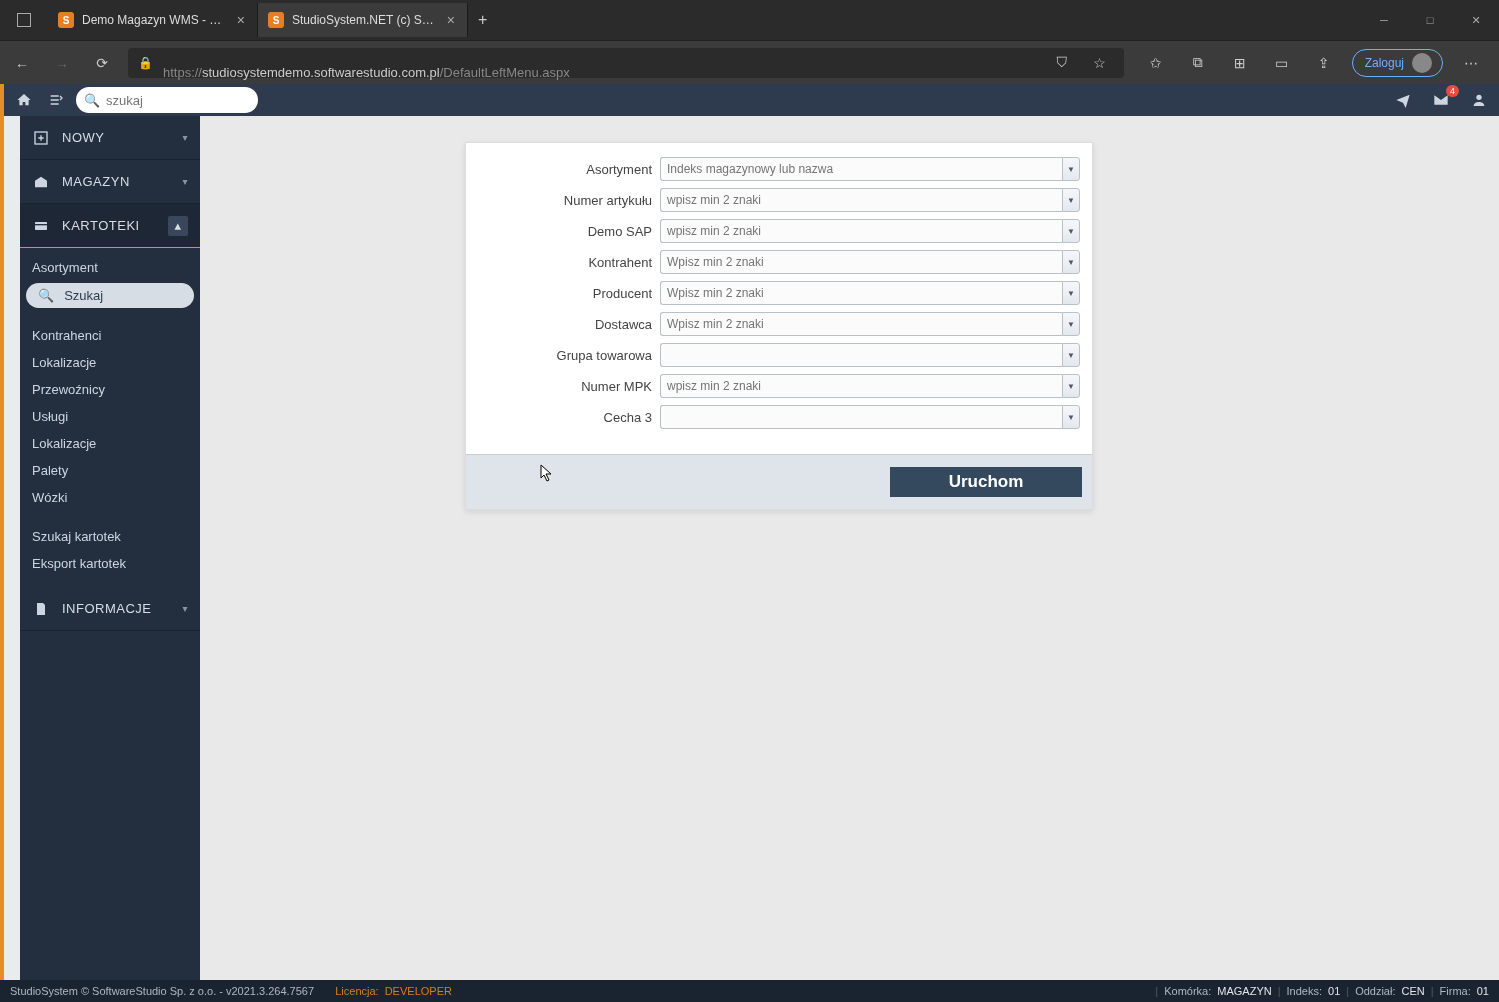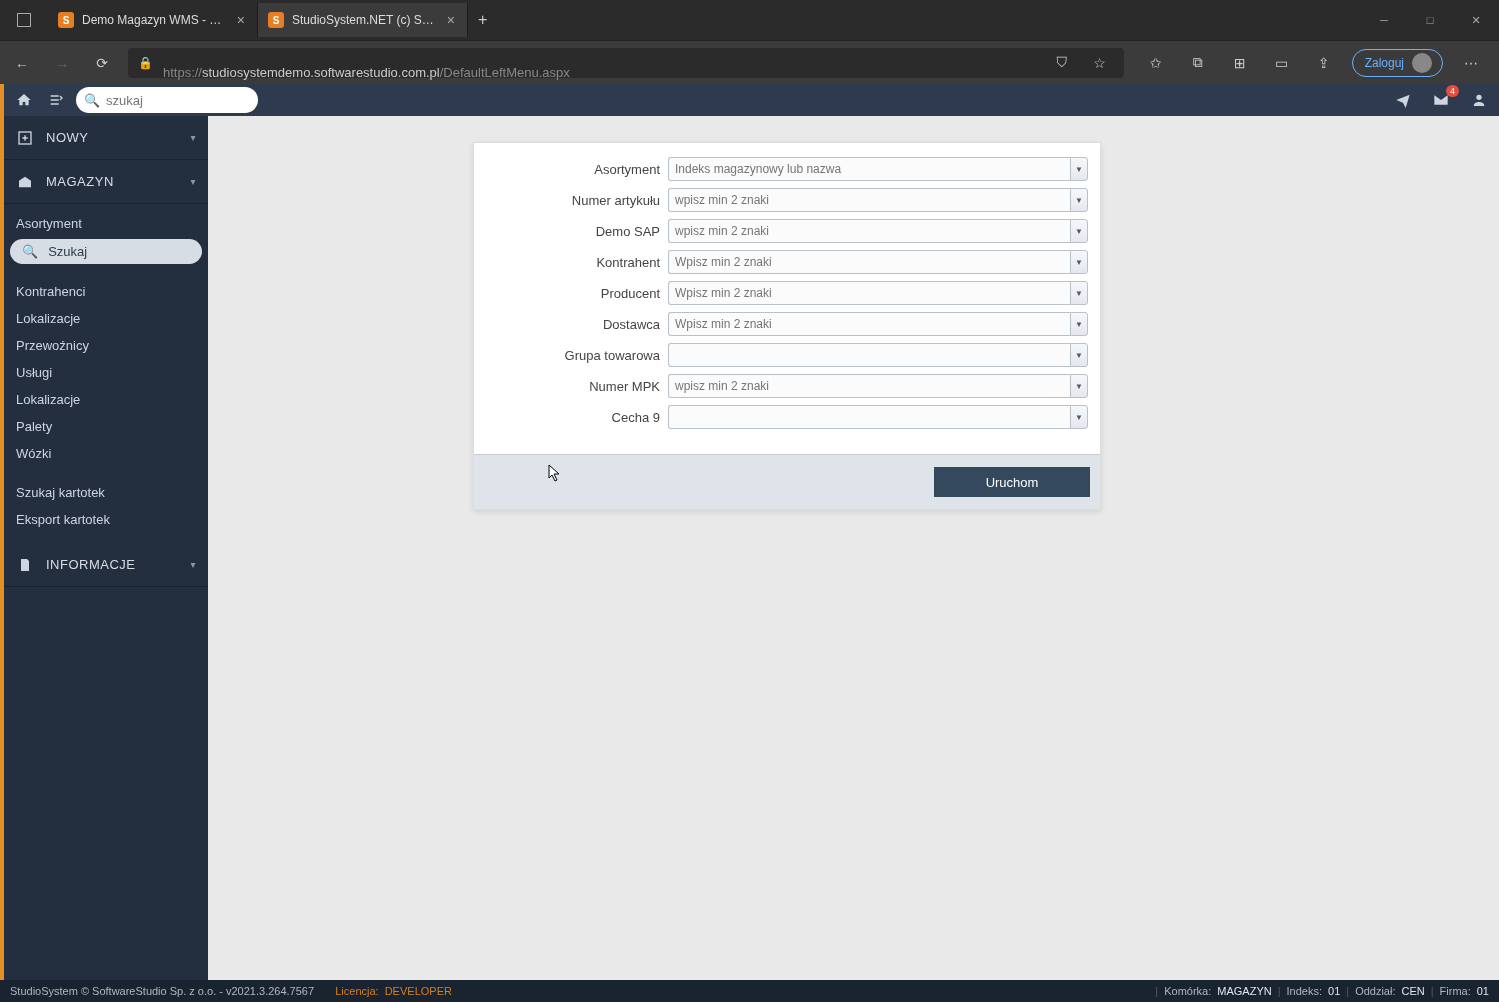--- a/index.html
+++ b/index.html
@@ -36,21 +36,21 @@
 
 .topbar { position: absolute; left: 4px; right: 0; top: 0; height: 32px; background: #2e3b4e; display: flex; align-items: center; padding: 0 8px; gap: 8px; z-index: 4; }
 .topbar-icon { width: 24px; height: 24px; display: flex; align-items: center; justify-content: center; color: #cdd5e0; font-size: 14px; }
 .search-pill { display: flex; align-items: center; background: #fff; border-radius: 16px; height: 26px; padding: 0 12px 0 6px; gap: 4px; }
 .search-pill .search-icon { color: #888; font-size: 13px; width: 20px; text-align: center; }
 .search-pill input { border: none; outline: none; font-size: 13px; width: 140px; color: #666; background: transparent; }
 .topbar-right { margin-left: auto; display: flex; align-items: center; gap: 14px; }
 .badge-red { position: relative; }
 .badge-red::after { content: attr(data-badge); position: absolute; top: -3px; right: -6px; background: #e74c3c; color: #fff; font-size: 9px; border-radius: 8px; padding: 0 4px; line-height: 12px; }
 
-.sidebar { width: 204px; background: #232f3e; padding-top: 32px; position: relative; z-index: 3; color: #cdd5e0; font-size: 13px; margin-left: 4px; }
+.sidebar { width: 180px; background: #232f3e; padding-top: 32px; position: relative; z-index: 3; color: #cdd5e0; font-size: 13px; margin-left: 20px; }
 .menu-header { height: 44px; display: flex; align-items: center; padding: 0 12px; gap: 12px; color: #d7dde5; font-size: 13px; font-weight: 500; letter-spacing: 0.5px; position: relative; border-bottom: 1px solid #1a2330; }
 .menu-header.expanded { background: #1d2735; border-bottom: 1px solid #e58e26; }
 .menu-header .chev { margin-left: auto; font-size: 10px; color: #8a94a3; }
 .menu-icon { width: 18px; text-align: center; display: inline-flex; align-items: center; justify-content: center; }
 .menu-header.expanded .chev-box { background: #3a4659; width: 20px; height: 20px; display: flex; align-items: center; justify-content: center; border-radius: 2px; margin-left: auto; }
 
 .submenu { background: #232f3e; padding: 6px 0 10px; }
 .submenu-item { padding: 6px 12px; color: #cdd5e0; font-size: 13px; cursor: pointer; }
 .submenu-item.active { background: #d7dde5; color: #2e3b4e; margin: 2px 6px; border-radius: 14px; display: flex; align-items: center; gap: 10px; padding: 5px 12px; }
 .submenu-item.active .ico { color: #2e3b4e; }
@@ -60,21 +60,21 @@
 .form-card { position: absolute; left: 265px; top: 58px; width: 628px; background: #fff; border: 1px solid #ddd; box-shadow: 0 2px 6px rgba(0,0,0,0.1); }
 .form-body { padding: 14px 12px 18px; }
 .form-row { display: flex; align-items: center; margin-bottom: 7px; }
 .form-label { width: 182px; text-align: right; padding-right: 8px; font-size: 13px; color: #444; }
 .form-field { flex: 1; position: relative; }
 .combo { display: flex; }
 .combo input { flex: 1; height: 24px; border: 1px solid #b8c0c8; border-right: none; border-radius: 3px 0 0 3px; padding: 0 6px; font-size: 12px; color: #888; background: #fbfbfb; outline: none; }
 .combo-btn { width: 18px; height: 24px; border: 1px solid #b8c0c8; border-radius: 0 3px 3px 0; background: linear-gradient(#f5f7fa,#e4e8ee); display: flex; align-items: center; justify-content: center; font-size: 8px; color: #556; }
 .text-input { width: 100%; height: 24px; border: 1px solid #b8c0c8; border-radius: 3px; padding: 0 6px; font-size: 12px; background: #fbfbfb; outline: none; }
 .form-footer { background: #dfe4ea; border-top: 1px solid #ccc; padding: 12px 10px; display: flex; justify-content: flex-end; }
-.run-btn { width: 156px; height: 30px; background: #34495e; color: #fff; border: none; font-size: 13px; cursor: pointer; }
+.run-btn { width: 192px; height: 30px; background: #34495e; color: #fff; border: none; font-size: 17px; cursor: pointer; font-weight: bold; }
 
 .statusbar { position: absolute; left: 0; right: 0; bottom: 0; height: 22px; background: #1a2330; display: flex; align-items: center; padding: 0 10px; font-size: 11px; color: #aeb6c2; z-index: 6; }
 .statusbar .left { display: flex; gap: 6px; }
 .statusbar .lic-label { color: #d97f1a; }
 .statusbar .lic-val { color: #d97f1a; }
 .statusbar .right { margin-left: auto; display: flex; gap: 6px; }
 .statusbar .sep-pipe { color: #556; }
 .statusbar .label { color: #aeb6c2; }
 .statusbar .val { color: #e0e5ec; font-weight: 500; }
 
@@ -183,20 +183,30 @@
     </div>
     <div class="menu-header">
       <span class="menu-icon">
         <svg class="icon" viewBox="0 0 24 24" fill="#cdd5e0">
             <path d="M3 10l9-6 9 6v10H3z M7 20v-6h10v6"></path>
           </svg>
       </span>
       <span>MAGAZYN</span>
       <span class="chev">▾</span>
     </div>
+    <div class="menu-header expanded">
+      <span class="menu-icon">
+        <svg class="icon" viewBox="0 0 24 24" fill="#cdd5e0">
+            <rect x="3" y="6" width="18" height="12" rx="1"></rect>
+            <path d="M3 10h18" stroke="#232f3e" stroke-width="2"></path>
+          </svg>
+      </span>
+      <span>KARTOTEKI</span>
+      <span class="chev-box">▴</span>
+    </div>
 
     <div class="submenu">
       <div class="submenu-item">Asortyment</div>
       <div class="submenu-item active">
         <span class="ico">🔍</span>
         <span>Szukaj</span>
       </div>
       <div class="sep"></div>
       <div class="submenu-item">Kontrahenci</div>
       <div class="submenu-item">Lokalizacje</div>
@@ -290,21 +300,21 @@
           <div class="form-row">
             <div class="form-label">Numer MPK</div>
             <div class="form-field">
               <div class="combo">
                 <input type="text" placeholder="wpisz min 2 znaki" style="">
                 <div class="combo-btn">▼</div>
               </div>
             </div>
           </div>
           <div class="form-row">
-            <div class="form-label">Cecha 9</div>
+            <div class="form-label">Cecha 3</div>
             <div class="form-field">
               <div class="combo">
                 <input type="text" placeholder="" style="">
                 <div class="combo-btn">▼</div>
               </div>
             </div>
           </div>
         </div>
       <div class="form-footer">
         <button class="run-btn">Uruchom</button>

